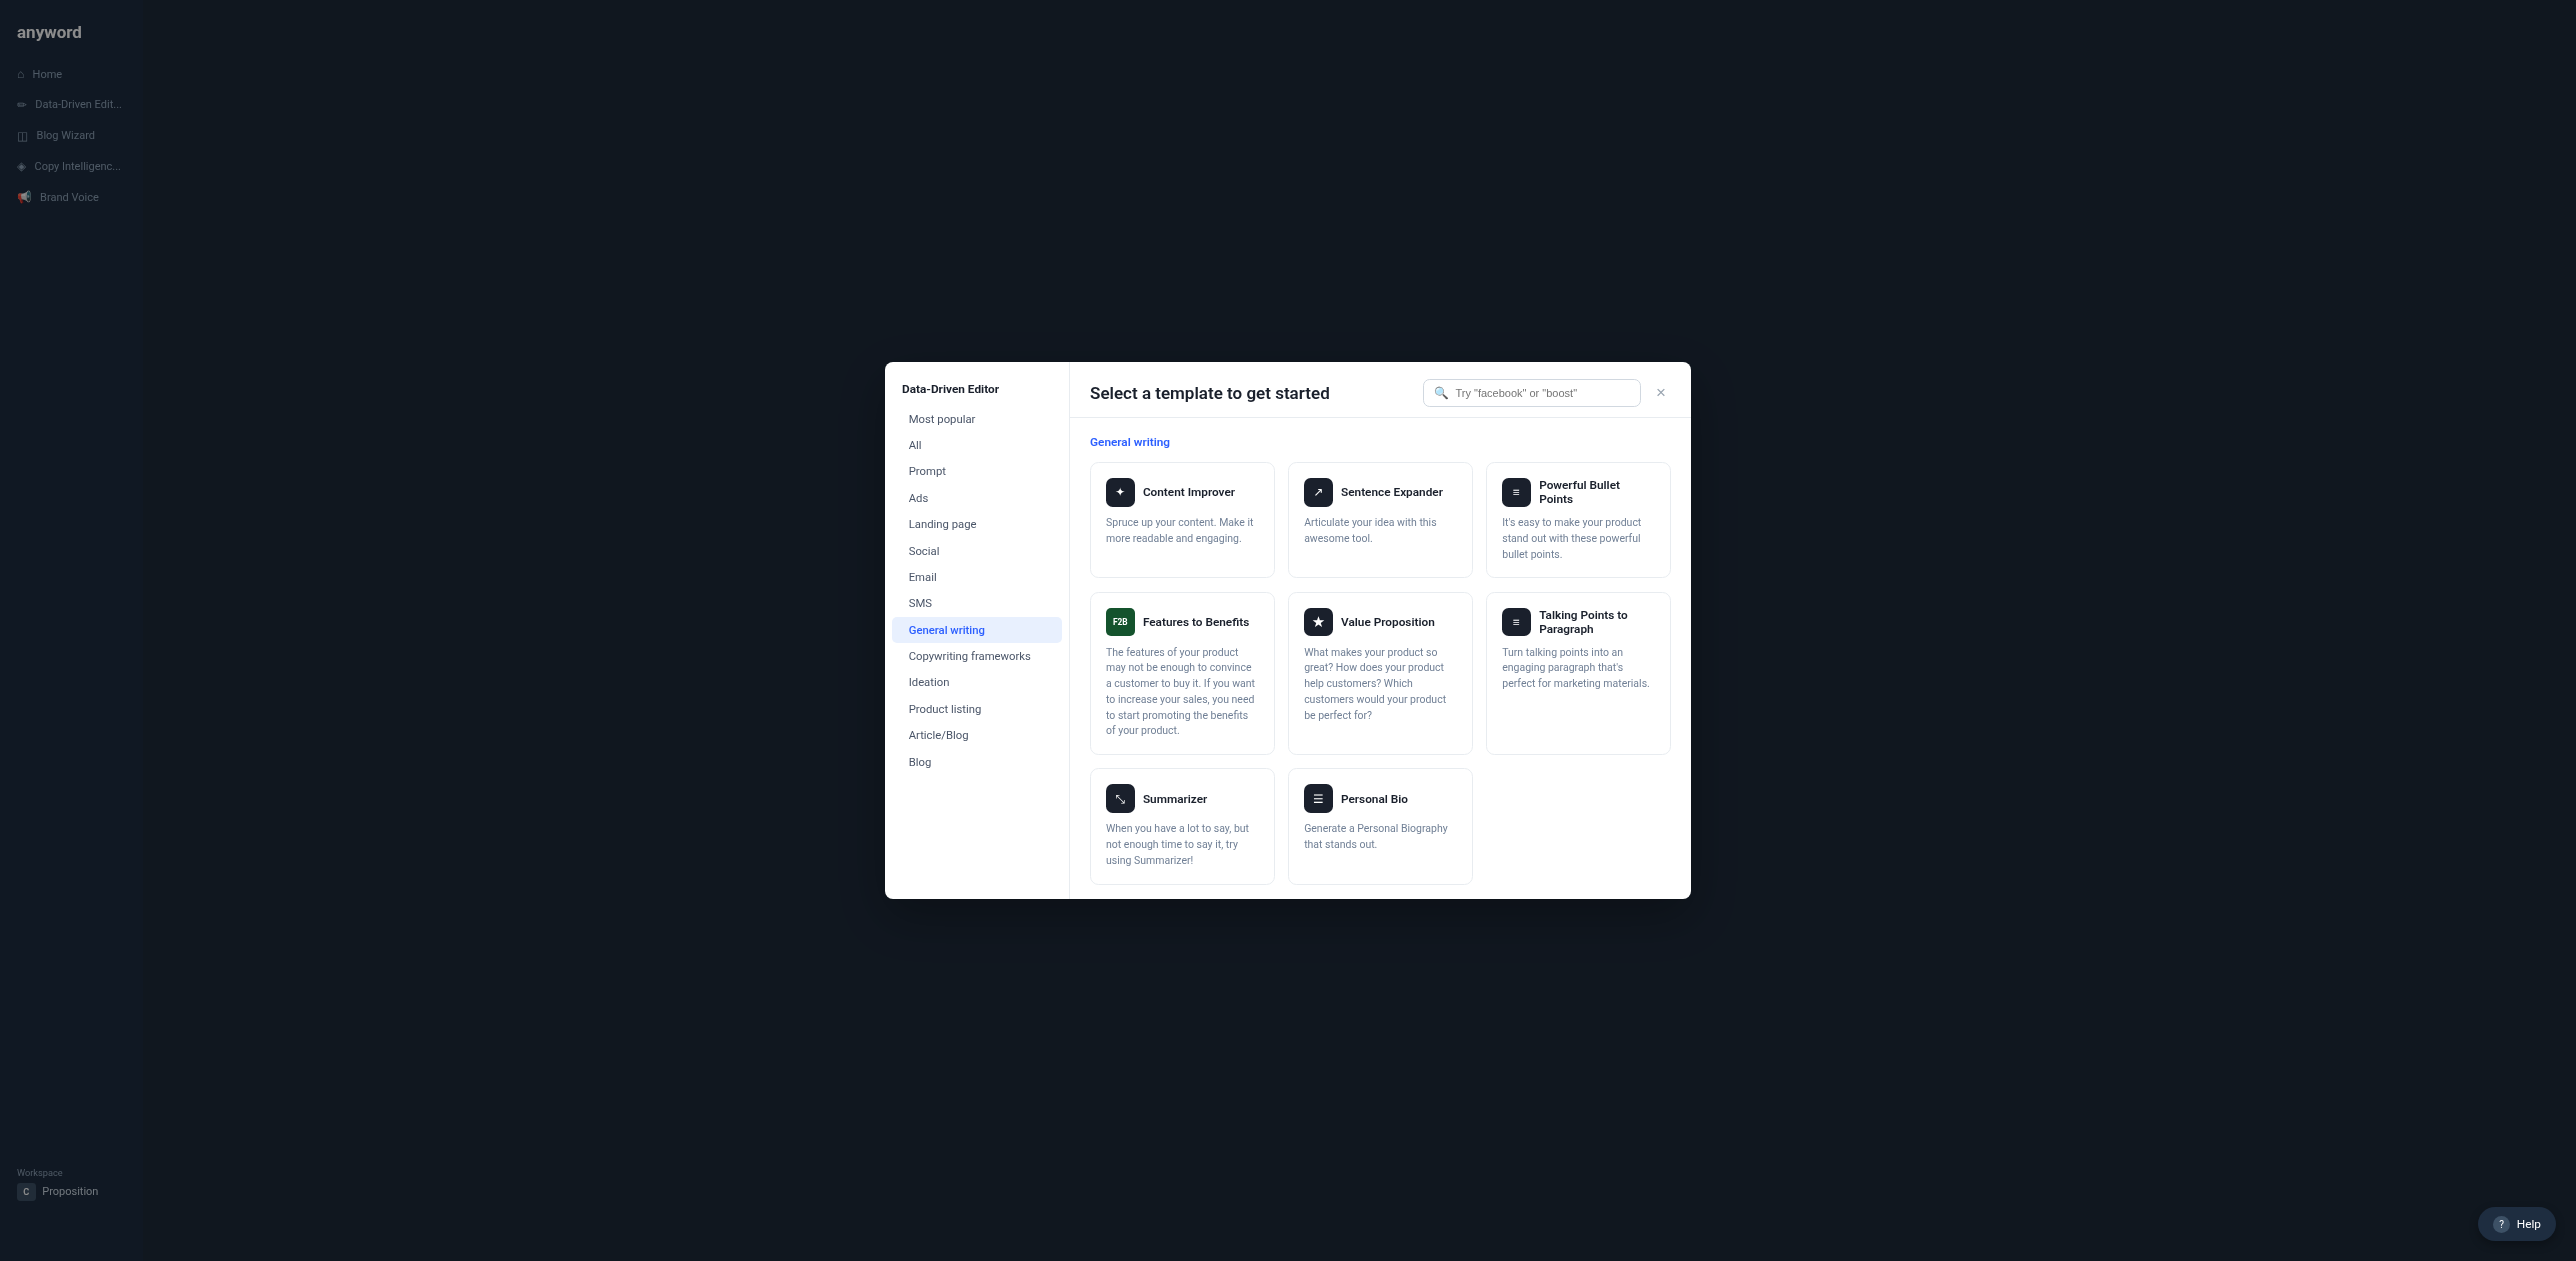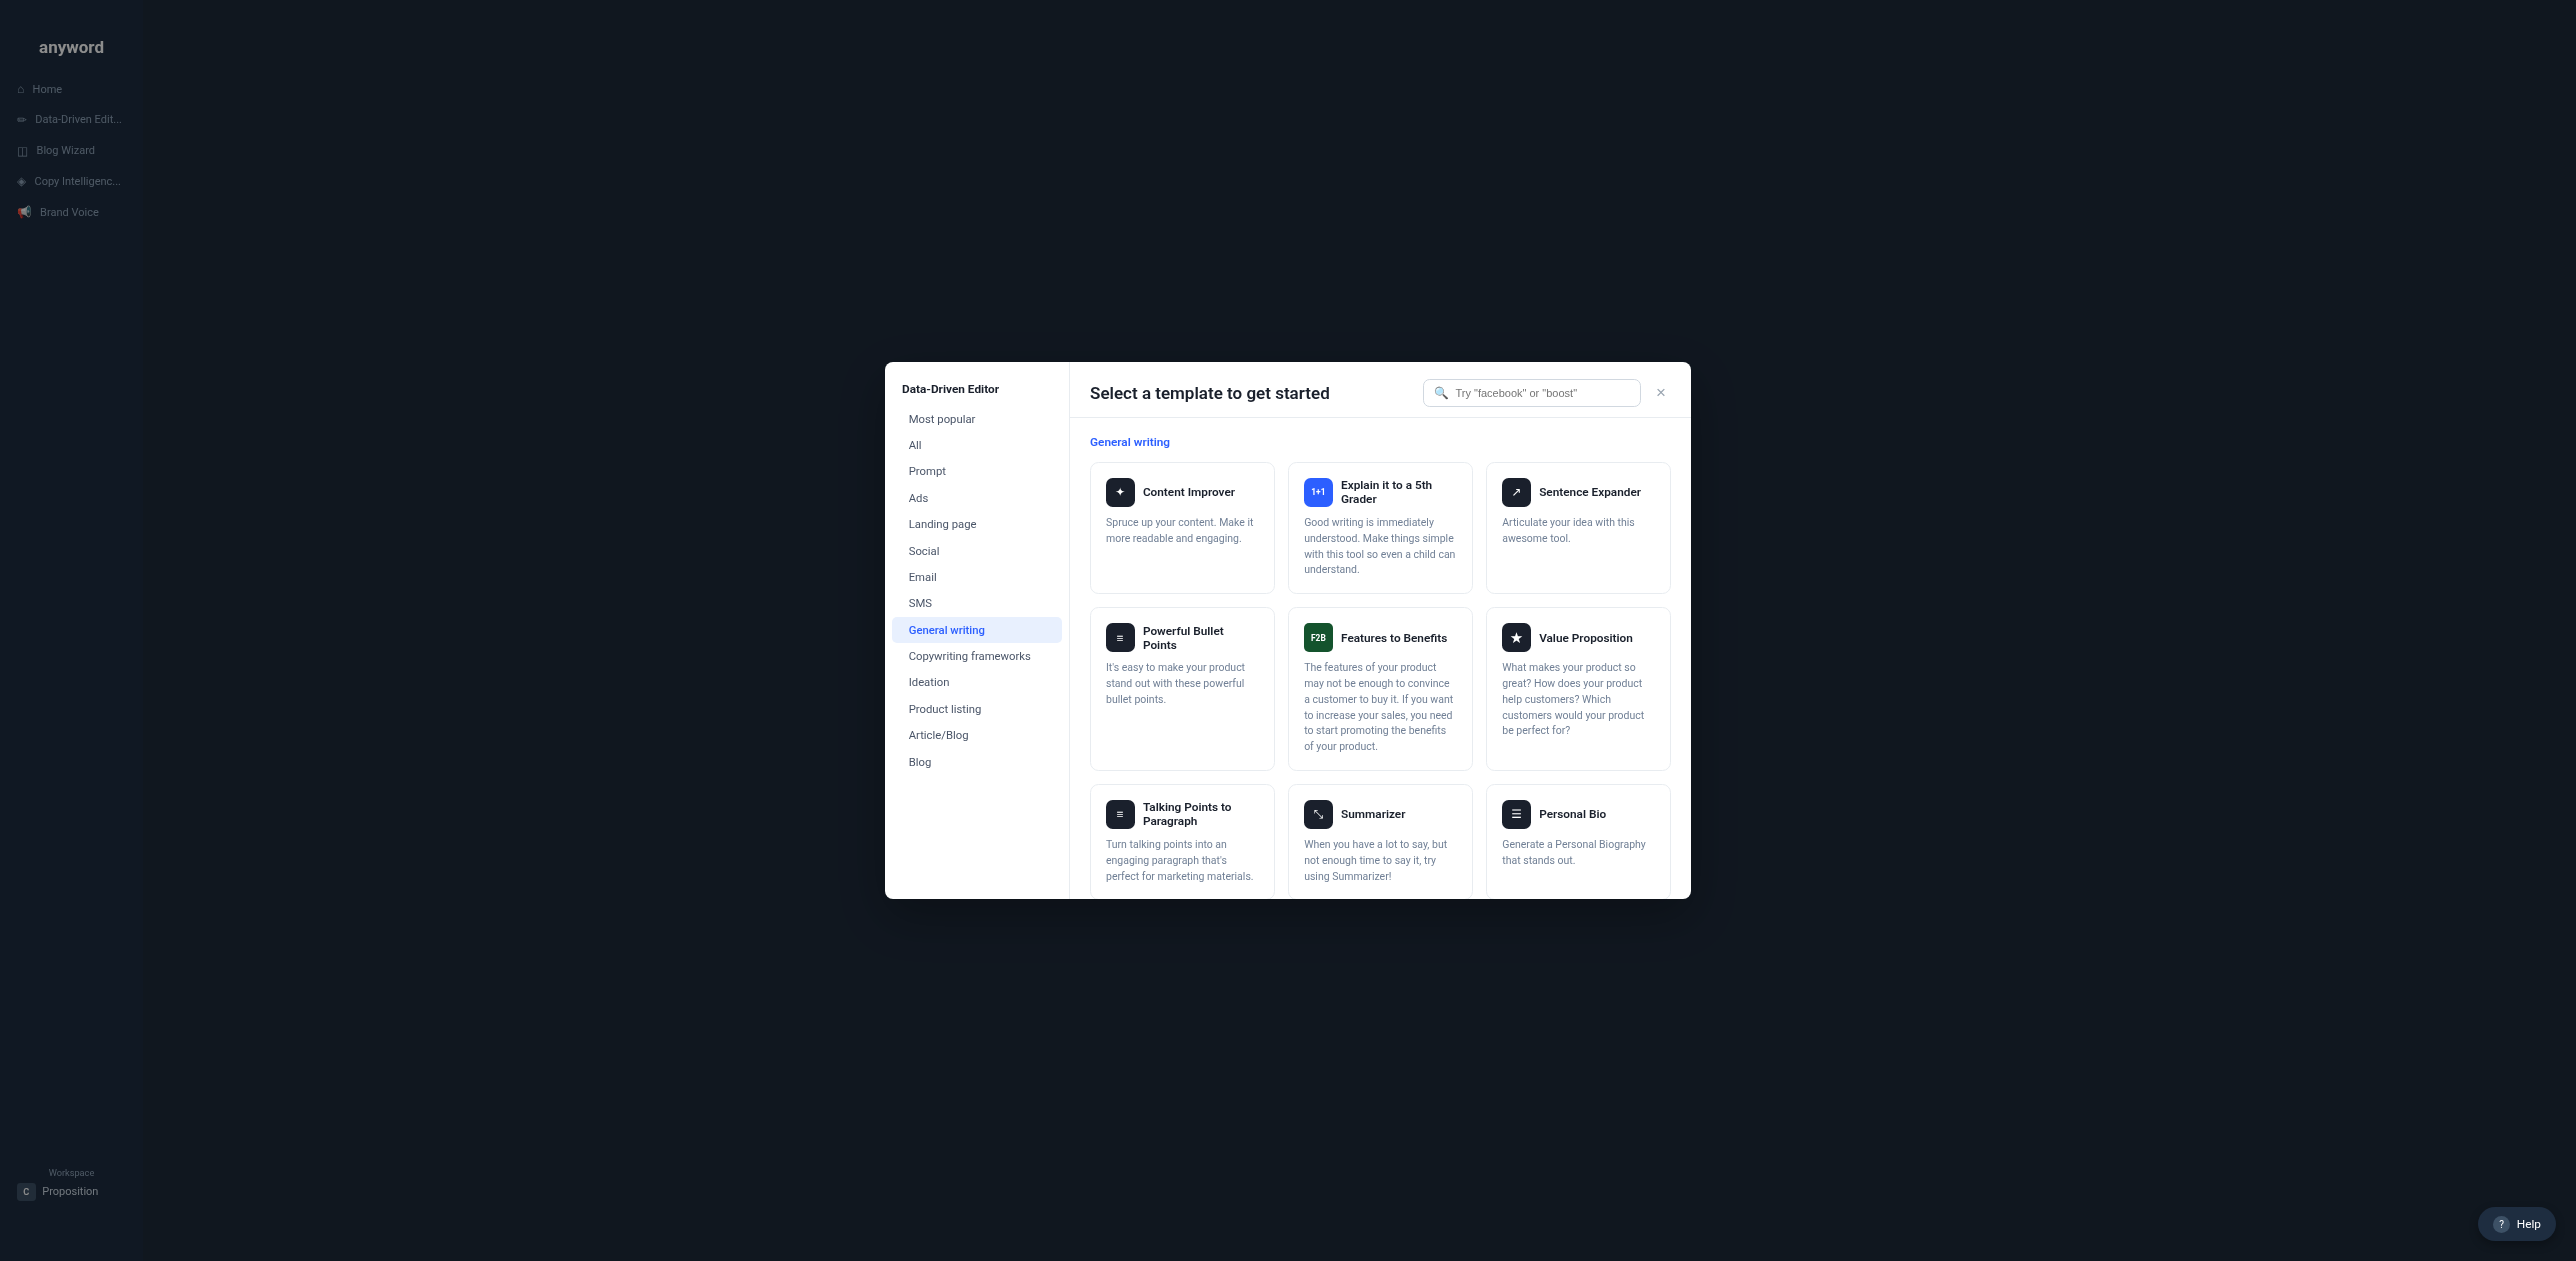--- a/index.html
+++ b/index.html
@@ -13,23 +13,22 @@
       justify-content: center;
       overflow: hidden;
     }
 
     
     .app-sidebar {
       position: fixed;
       left: 0; top: 0; bottom: 0;
       width: 143px;
       background: #1e2d40;
-      padding: 30px 0;
+      padding: 15px 0;
       z-index: 0;
-      text-align: center;
     }
     .sidebar-logo {
       padding: 6.7px 17px 17px;
       color: #fff;
       font-size: 17px;
       font-weight: 700;
     }
     .sidebar-nav-item {
       display: flex;
       align-items: center;
@@ -302,27 +301,20 @@
 
           <div class="template-card">
             <div class="template-card-header">
               <div class="template-icon dark">✦</div>
               <span class="template-name">Content Improver</span>
             </div>
             <div class="template-desc">Spruce up your content. Make it more readable and engaging.</div>
           </div>
           <div class="template-card">
             <div class="template-card-header">
-              <div class="template-icon blue" style="font-size:8.4px;font-weight:700;">1+1</div>
-              <span class="template-name">Explain it to a 5th Grader</span>
-            </div>
-            <div class="template-desc">Good writing is immediately understood. Make things simple with this tool so even a child can understand.</div>
-          </div>
-          <div class="template-card">
-            <div class="template-card-header">
               <div class="template-icon dark">↗</div>
               <span class="template-name">Sentence Expander</span>
             </div>
             <div class="template-desc">Articulate your idea with this awesome tool.</div>
           </div>
 
           <div class="template-card">
             <div class="template-card-header">
               <div class="template-icon dark">≡</div>
               <span class="template-name">Powerful Bullet Points</span>

